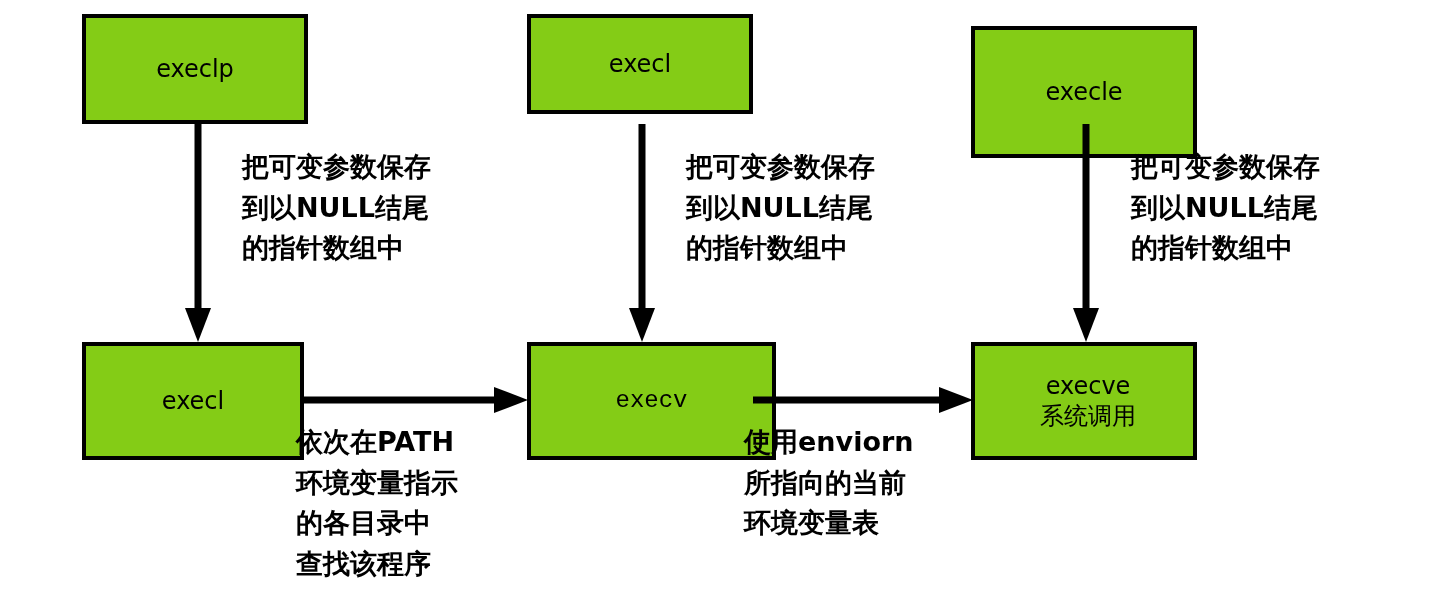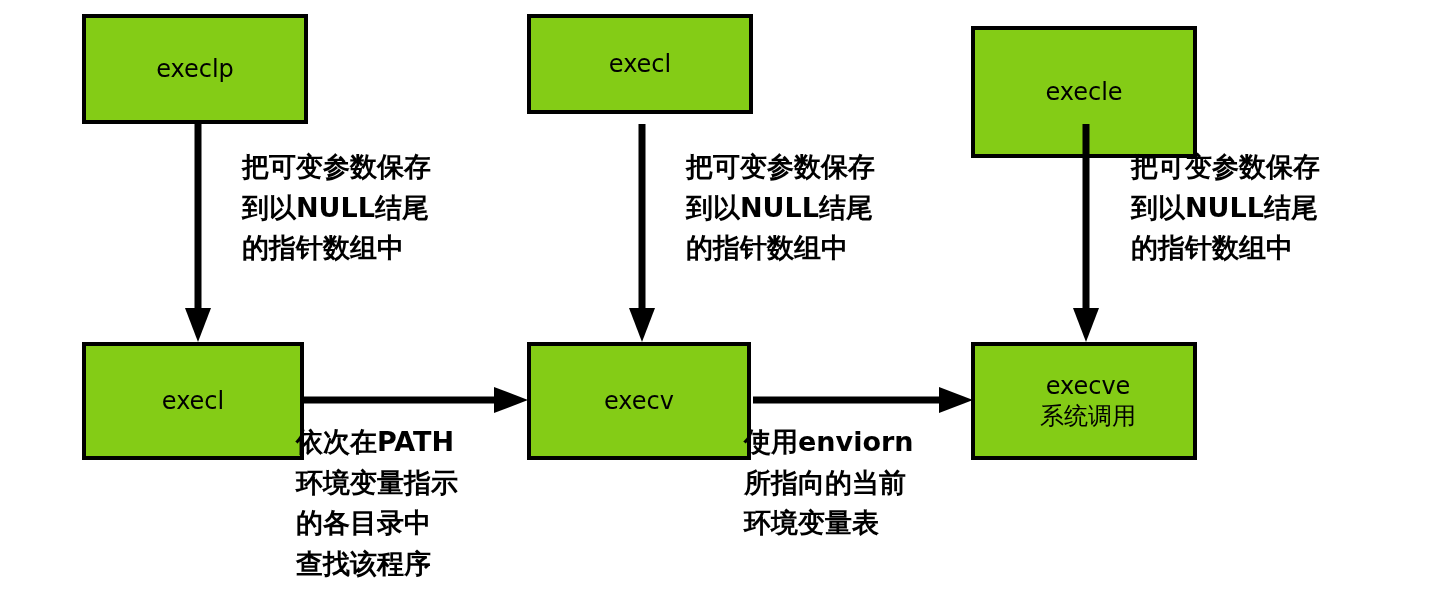--- a/index.html
+++ b/index.html
@@ -65,21 +65,21 @@
   </div>
 
   <div class="node" style="left:971px; top:26px; width:226px; height:132px;">
     <span>execle</span>
   </div>
 
   <div class="node" style="left:82px; top:342px; width:222px; height:118px;">
     <span>execl</span>
   </div>
 
-  <div class="node" style="left:527px; top:342px; width:224px; height:118px;">
+  <div class="node" style="left:527px; top:342px; width:249px; height:118px;font-family:Liberation Mono, monospace;">
     <span>execv</span>
   </div>
 
   <div class="node" style="left:971px; top:342px; width:226px; height:118px;padding-left:8px;">
     <span>execve</span>
     <span class="line2">系统调用</span>
   </div>
 
   <div class="arrow" style="left:183px; top:124px; width:30px; height:220px;">
     <svg width="30" height="220" viewBox="0 0 30 220">

